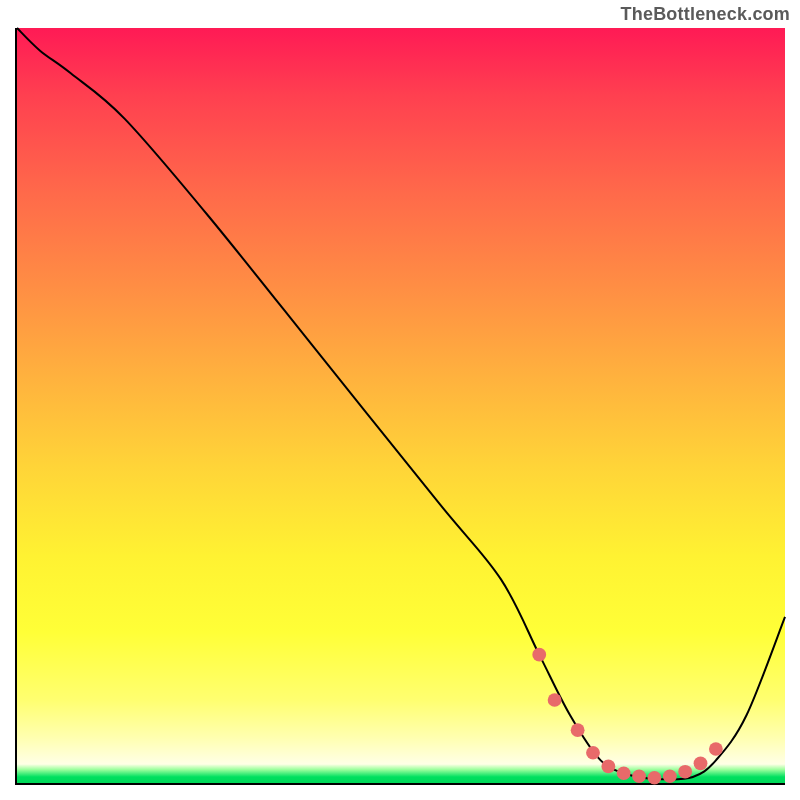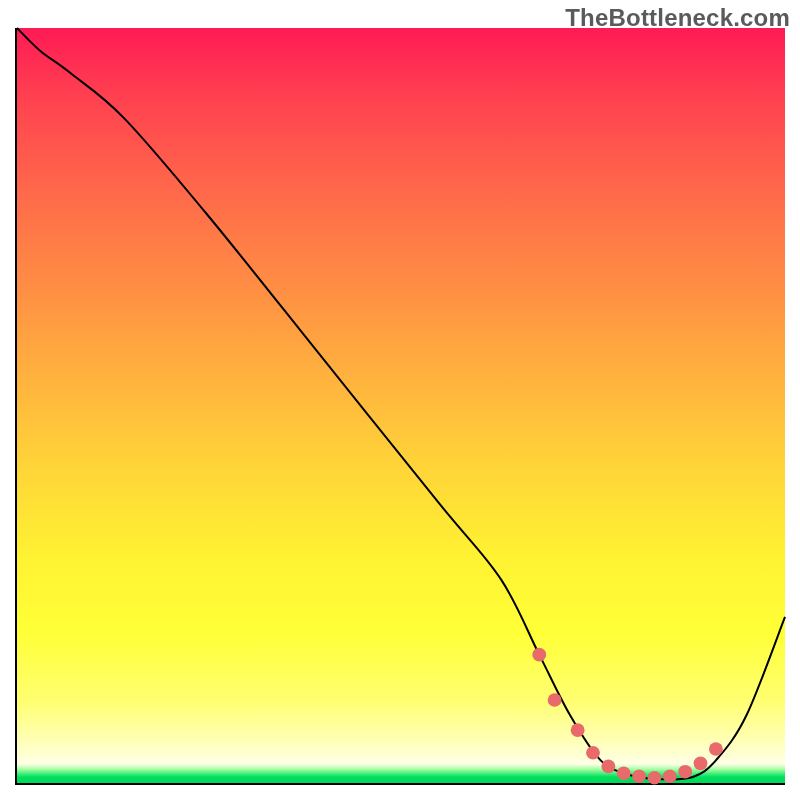--- a/index.html
+++ b/index.html
@@ -7,21 +7,21 @@
   .canvas {
     position: relative;
     width: 800px;
     height: 800px;
   }
   .watermark {
     position: absolute;
     top: 4px;
     right: 10px;
     font-family: Arial, Helvetica, sans-serif;
-    font-size: 24px;
+    font-size: 18px;
     font-weight: 600;
     color: #5a5a5a;
     letter-spacing: 0.2px;
   }
   .plot-area {
     position: absolute;
     left: 15px;
     top: 28px;
     width: 770px;
     height: 757px;

